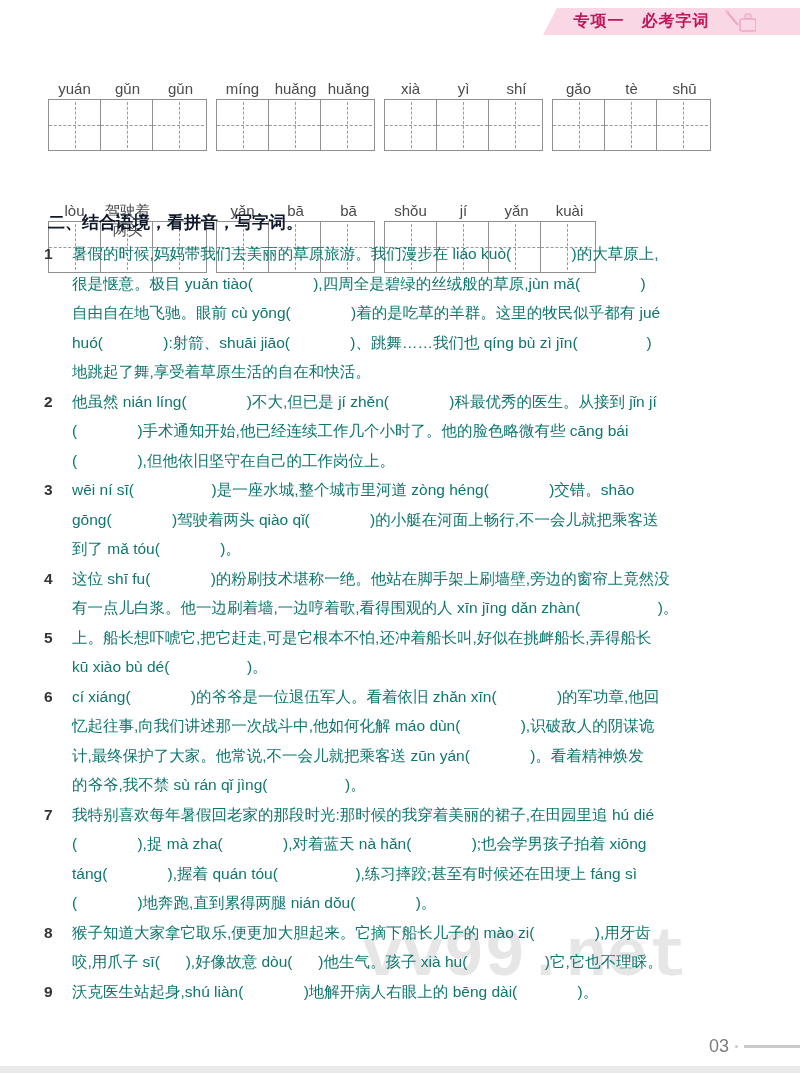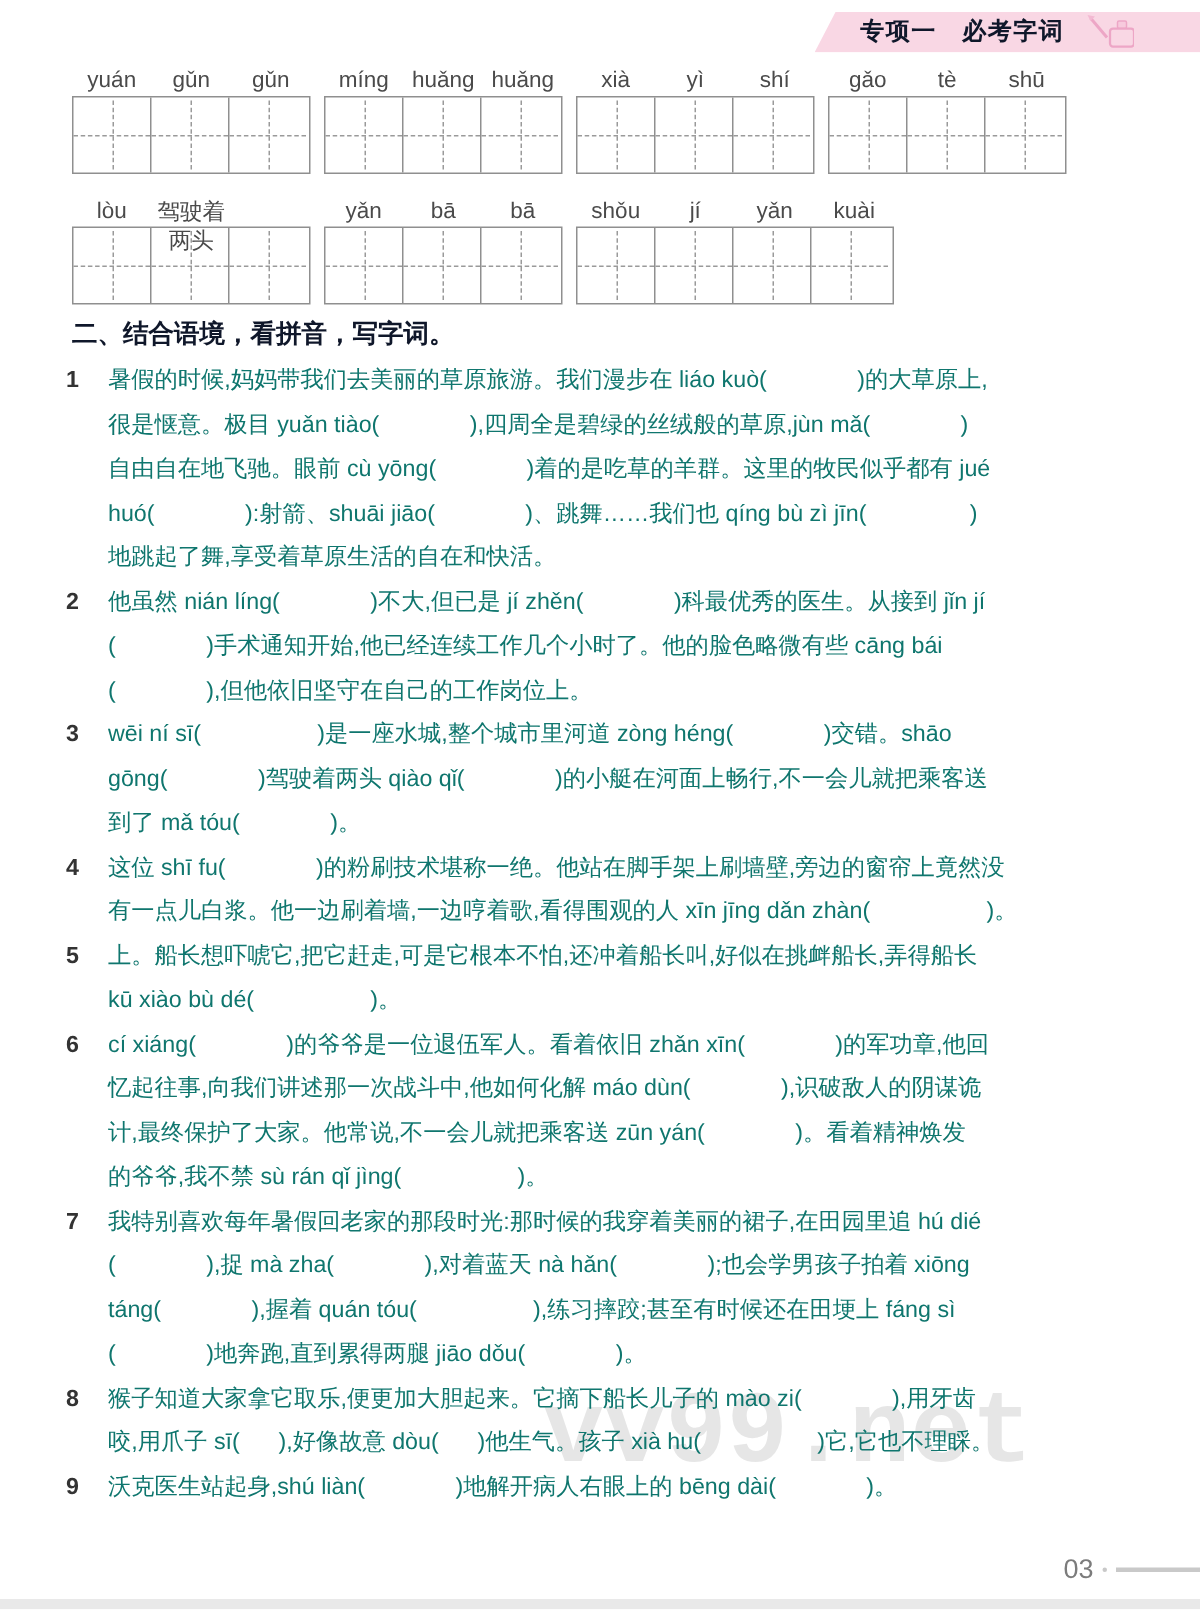--- a/index.html
+++ b/index.html
@@ -2,26 +2,26 @@
 <html><head>
 <meta charset="utf-8">
 <style>
   html,body{margin:0;padding:0;background:#fff;}
   .page{position:relative;width:800px;height:1073px;background:#ffffff;overflow:hidden;
         font-family:"Liberation Sans","DejaVu Sans",sans-serif;}
   
   .banner{position:absolute;top:8px;left:543px;right:0;height:27px;background:#f9d7e4;
           clip-path:polygon(14px 0,100% 0,100% 100%,0 100%);
           display:flex;align-items:center;justify-content:center;}
-  .banner-title{color:#0f172a;font-weight:bold;font-size:16px;letter-spacing:1px;}
+  .banner-title{color:#be185d;font-weight:bold;font-size:16px;letter-spacing:1px;}
   .pen-icon{margin-left:14px;margin-right:14px;}
   
   #pinyin-rows{position:absolute;top:45px;left:48px;z-index:2;}
   .py-grid-row{display:flex;gap:9px;margin-bottom:16px;}
-  .py-labels{display:flex;height:19px;}
+  .py-labels{display:flex;height:19px;margin-top:35px;}
   .py-label{width:53px;text-align:center;font-size:15px;color:#4a4a4a;}
   .py-grid{display:flex;border:1px solid #8f8f8f;background:#fff;}
   .py-cell{width:51px;height:50px;position:relative;border-right:1px solid #8f8f8f;}
   .py-cell:last-child{border-right:none;}
   .py-cell::before{content:'';position:absolute;left:50%;top:2px;bottom:2px;border-left:1px dashed #9a9a9a;}
   .py-cell::after{content:'';position:absolute;top:50%;left:0;right:0;border-top:1px dashed #9a9a9a;}
   
   .heading{position:absolute;top:211px;left:48px;font-size:17px;font-weight:bold;color:#0f172a;z-index:2;}
   
   #items{position:absolute;top:239px;left:44px;width:740px;z-index:2;}
@@ -198,21 +198,21 @@
           <div class="item-line">计,最终保护了大家。他常说,不一会儿就把乘客送 zūn yán(              )。看着精神焕发</div>
           <div class="item-line">的爷爷,我不禁 sù rán qǐ jìng(                  )。</div>
         </div>
       </div>
       <div class="item">
         <span class="item-num">7</span>
         <div class="item-lines">
           <div class="item-line">我特别喜欢每年暑假回老家的那段时光:那时候的我穿着美丽的裙子,在田园里追 hú dié</div>
           <div class="item-line">(              ),捉 mà zha(              ),对着蓝天 nà hǎn(              );也会学男孩子拍着 xiōng</div>
           <div class="item-line">táng(              ),握着 quán tóu(                  ),练习摔跤;甚至有时候还在田埂上 fáng sì</div>
-          <div class="item-line">(              )地奔跑,直到累得两腿 jiāo dǒu(              )。</div>
+          <div class="item-line">(              )地奔跑,直到累得两腿 nián dǒu(              )。</div>
         </div>
       </div>
       <div class="item">
         <span class="item-num">8</span>
         <div class="item-lines">
           <div class="item-line">猴子知道大家拿它取乐,便更加大胆起来。它摘下船长儿子的 mào zi(              ),用牙齿</div>
           <div class="item-line">咬,用爪子 sī(      ),好像故意 dòu(      )他生气。孩子 xià hu(                  )它,它也不理睬。</div>
         </div>
       </div>
       <div class="item">

